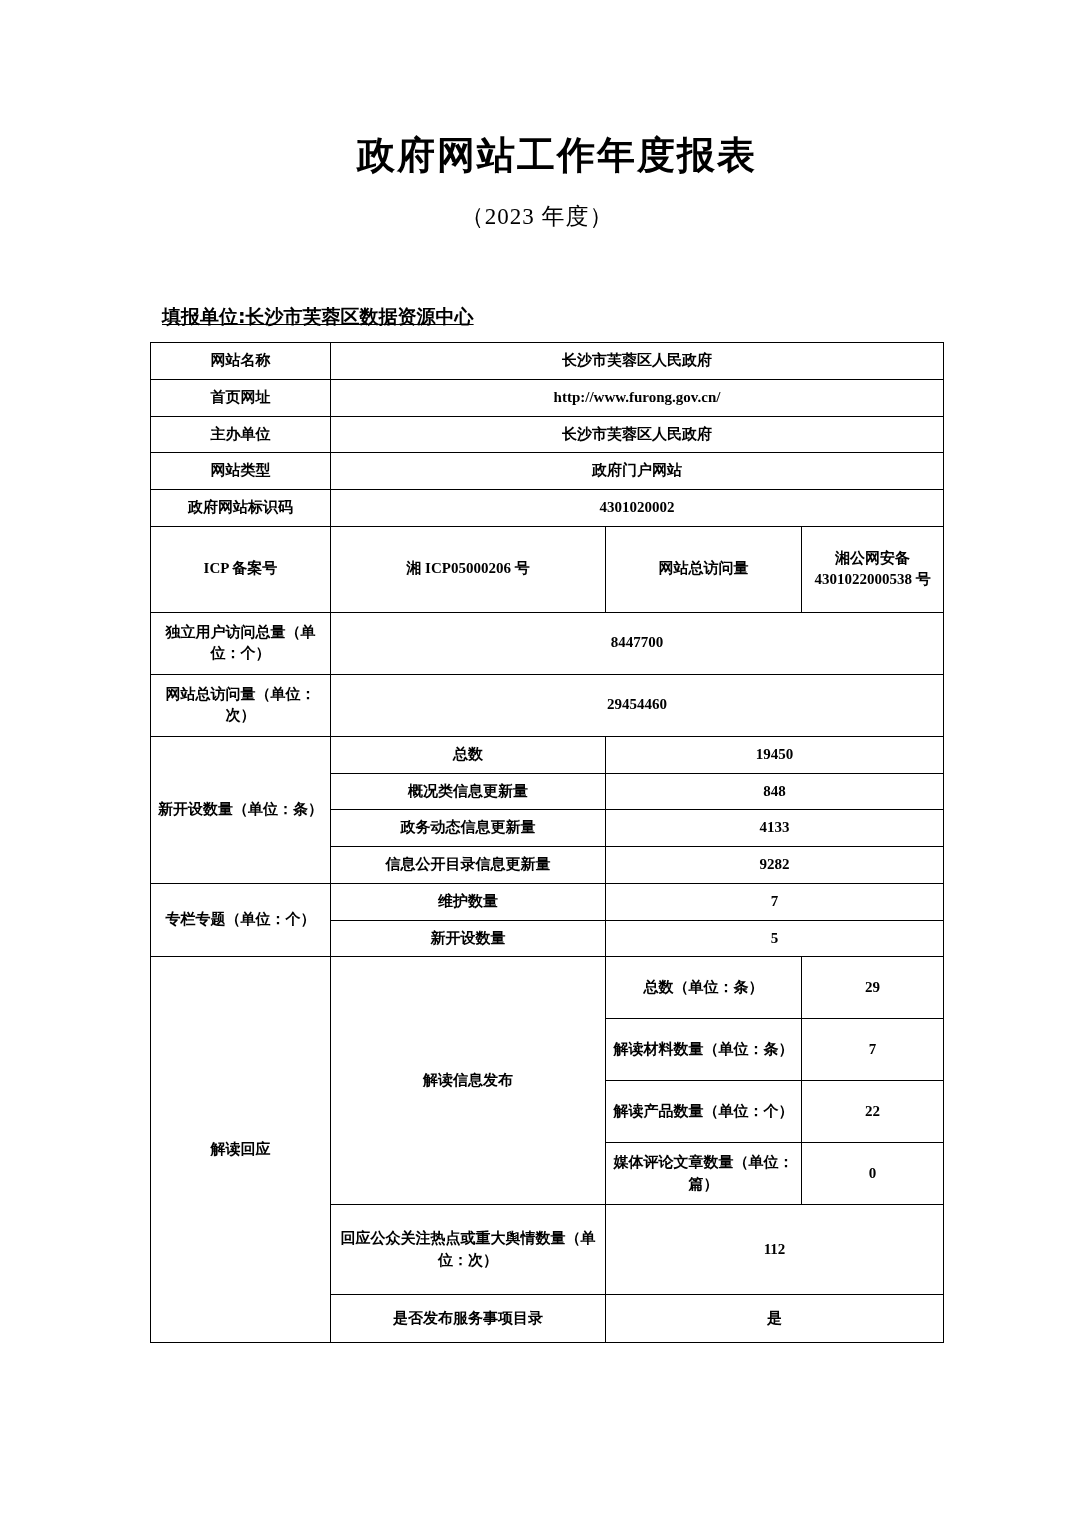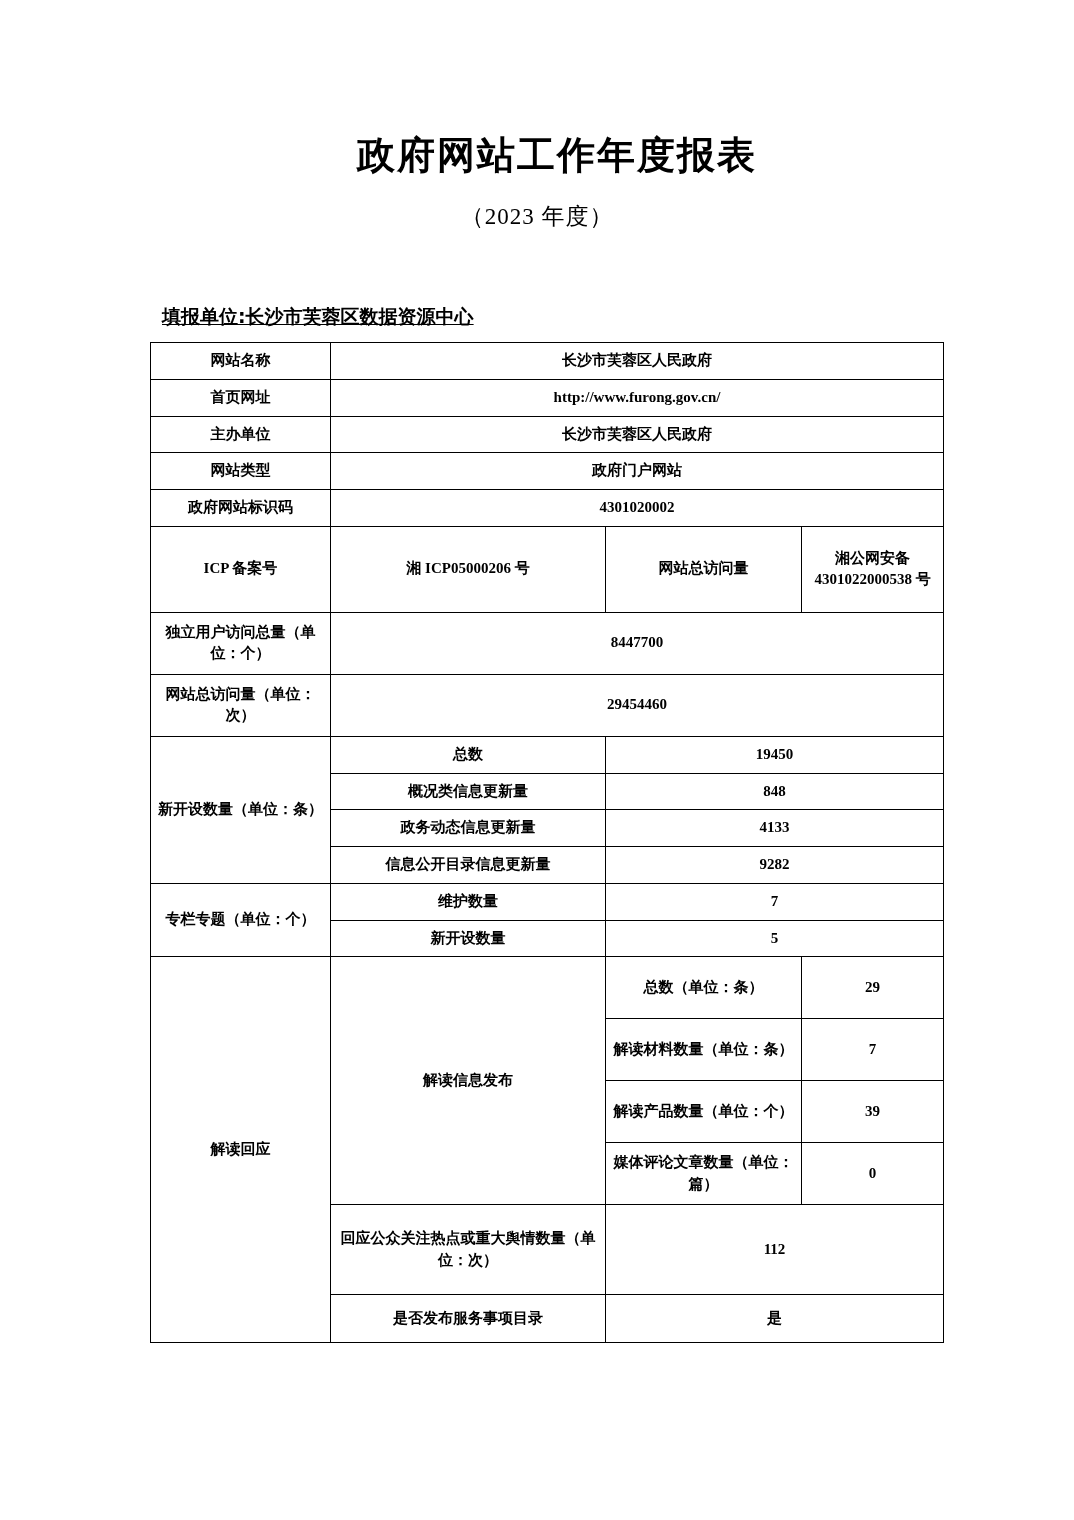--- a/index.html
+++ b/index.html
@@ -159,21 +159,21 @@
         <td rowspan="4">解读信息发布</td>
         <td>总数（单位：条）</td>
         <td class="num">29</td>
       </tr>
       <tr style="height:62px;">
         <td>解读材料数量（单位：条）</td>
         <td class="num">7</td>
       </tr>
       <tr style="height:62px;">
         <td>解读产品数量（单位：个）</td>
-        <td class="num">39</td>
+        <td class="num">22</td>
       </tr>
       <tr style="height:62px;">
         <td>媒体评论文章数量（单位：篇）</td>
         <td class="num">0</td>
       </tr>
       <tr style="height:90px;">
         <td>回应公众关注热点或重大舆情数量（单位：次）</td>
         <td colspan="2" class="num">112</td>
       </tr>
       <tr style="height:48px;">

